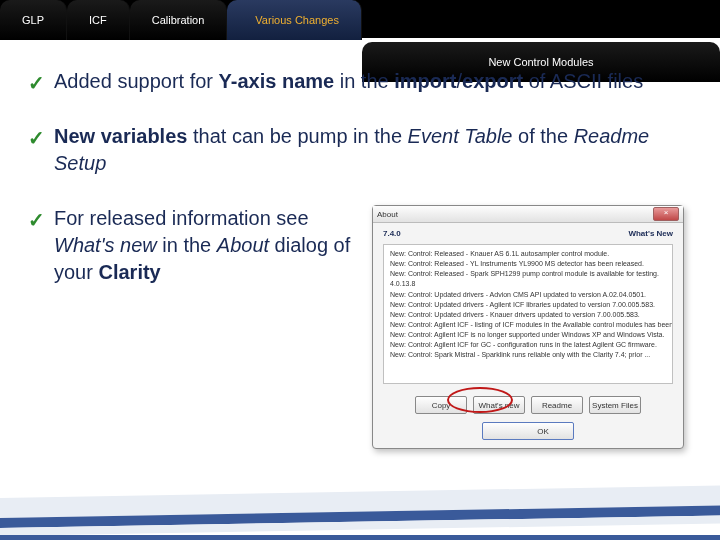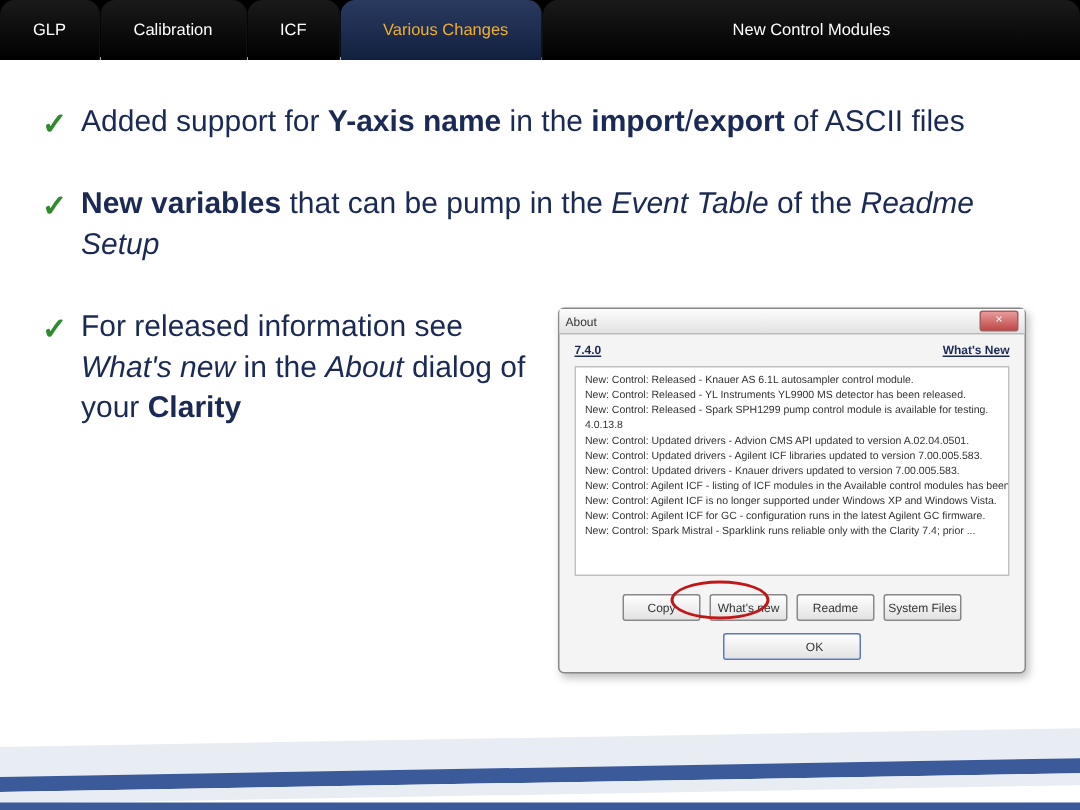--- a/index.html
+++ b/index.html
@@ -36,20 +36,21 @@
     border-top-right-radius: 10px;
   }
   .tab.active {
     background: linear-gradient(#2a3a60, #12203f);
     color: #f0b030;
     padding-left: 28px;
   }
   .tab:last-child {
     flex: 1 1 auto;
     border-right: none;
+    margin-top: 42px;
   }
 
   
   .slide-body {
     position: absolute;
     top: 38px;
     left: 0;
     right: 0;
     bottom: 40px;
     padding: 30px 28px 0 28px;
@@ -113,21 +114,20 @@
     line-height: 10px;
     text-align: center;
   }
   .about-header {
     display: flex;
     justify-content: space-between;
     padding: 6px 10px 4px 10px;
     font-size: 8px;
     color: #1a2a55;
     font-weight: bold;
-    text-decoration: underline;
   }
   .about-box {
     margin: 2px 10px 6px 10px;
     height: 140px;
     background: #fff;
     border: 1px solid #c0c0c0;
     padding: 4px 6px;
     overflow: hidden;
     box-sizing: border-box;
   }
@@ -204,24 +204,24 @@
 
 </style>
 </head>
 <body>
 
 <div class="tabbar">
   <div class="tab">
       <span>GLP</span>
     </div>
   <div class="tab">
+      <span>ICF</span>
+    </div>
+  <div class="tab">
       <span>Calibration</span>
-    </div>
-  <div class="tab">
-      <span>ICF</span>
     </div>
   <div class="tab active">
       <span>Various Changes</span>
     </div>
   <div class="tab">
       <span>New Control Modules</span>
     </div>
 </div>
 
 <div class="slide-body">

